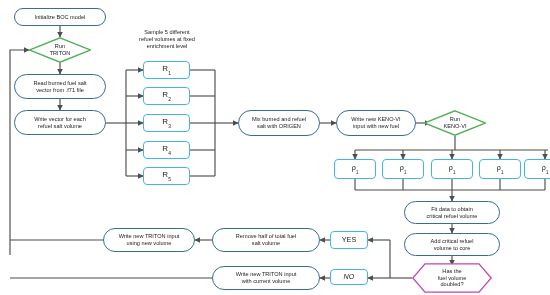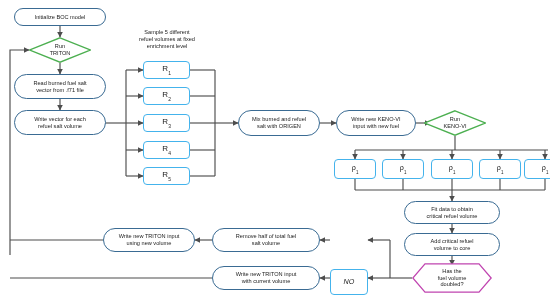--- a/index.html
+++ b/index.html
@@ -265,22 +265,25 @@
     <svg class="hshape" viewBox="0 0 80 30" preserveAspectRatio="none">
       <polygon points="13,0.8 67,0.8 79.2,15 67,29.2 13,29.2 0.8,15" fill="#ffffff" stroke="#c044b0" stroke-width="1.3"></polygon>
     </svg>
     <div class="hlabel">
       <div>Has the</div>
       <div>fuel volume</div>
       <div>doubled?</div>
     </div>
   </div>
 
-
-  <div class="node lbox small" style="left:330px; top:269px; width:38px; height:26px;font-style:italic;">
+  <div class="node lbox small" style="left:330px; top:231px; width:38px; height:18px;">
+    <span>YES</span>
+  </div>
+
+  <div class="node lbox small" style="left:330px; top:269px; width:38px; height:16px;font-style:italic;">
     <span>NO</span>
   </div>
 
   <div class="node proc" style="left:212px; top:228px; width:108px; height:24px; flex-direction:column;">
     <div>Remove half of total fuel</div>
     <div>salt volume</div>
   </div>
 
   <div class="node proc" style="left:103px; top:228px; width:92px; height:24px; flex-direction:column;">
     <div>Write new TRITON input</div>

